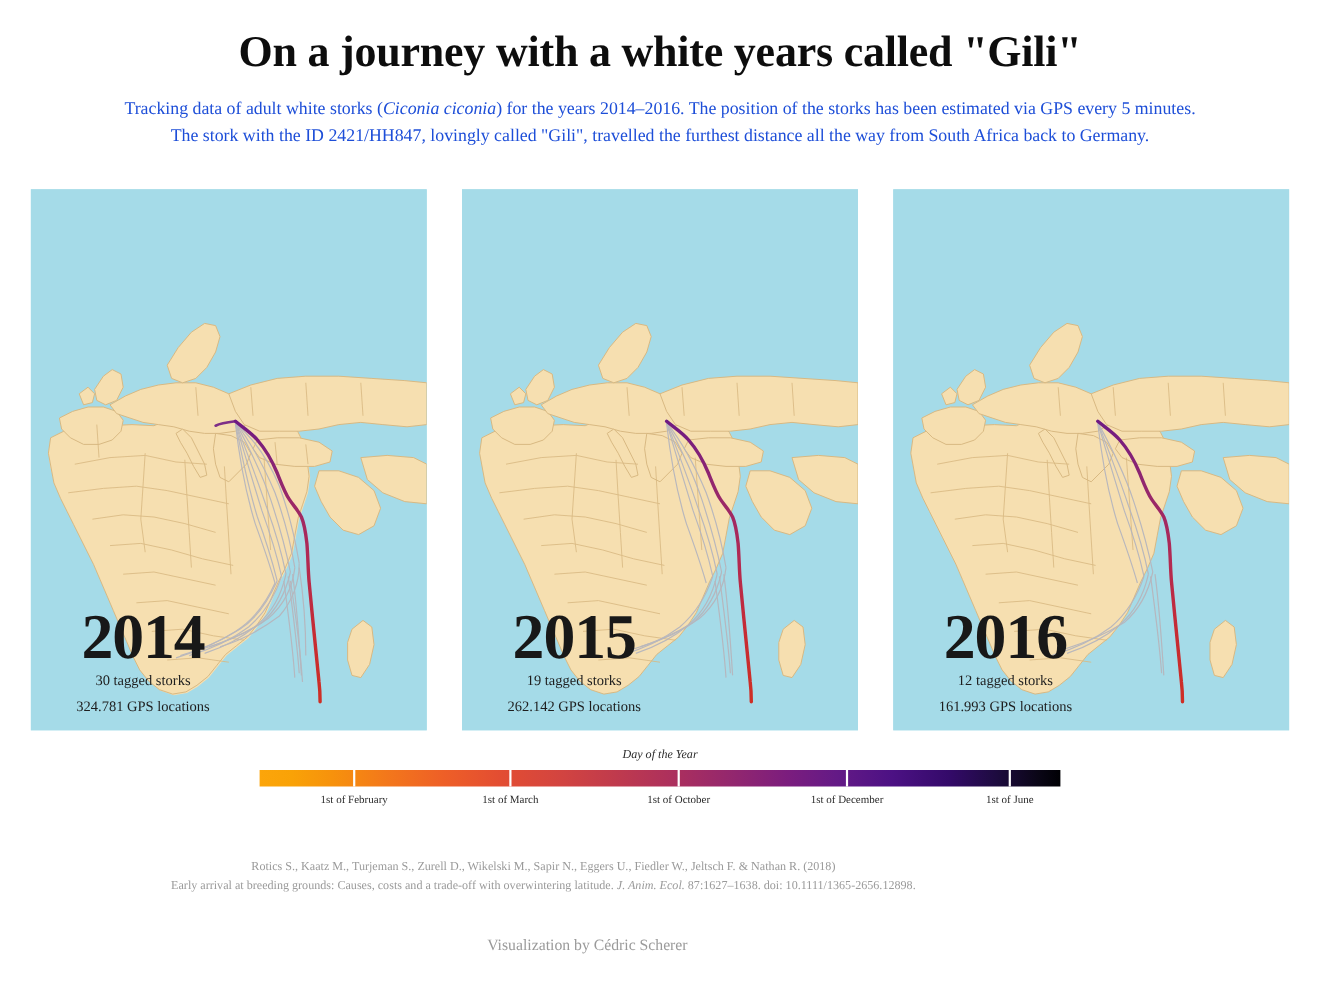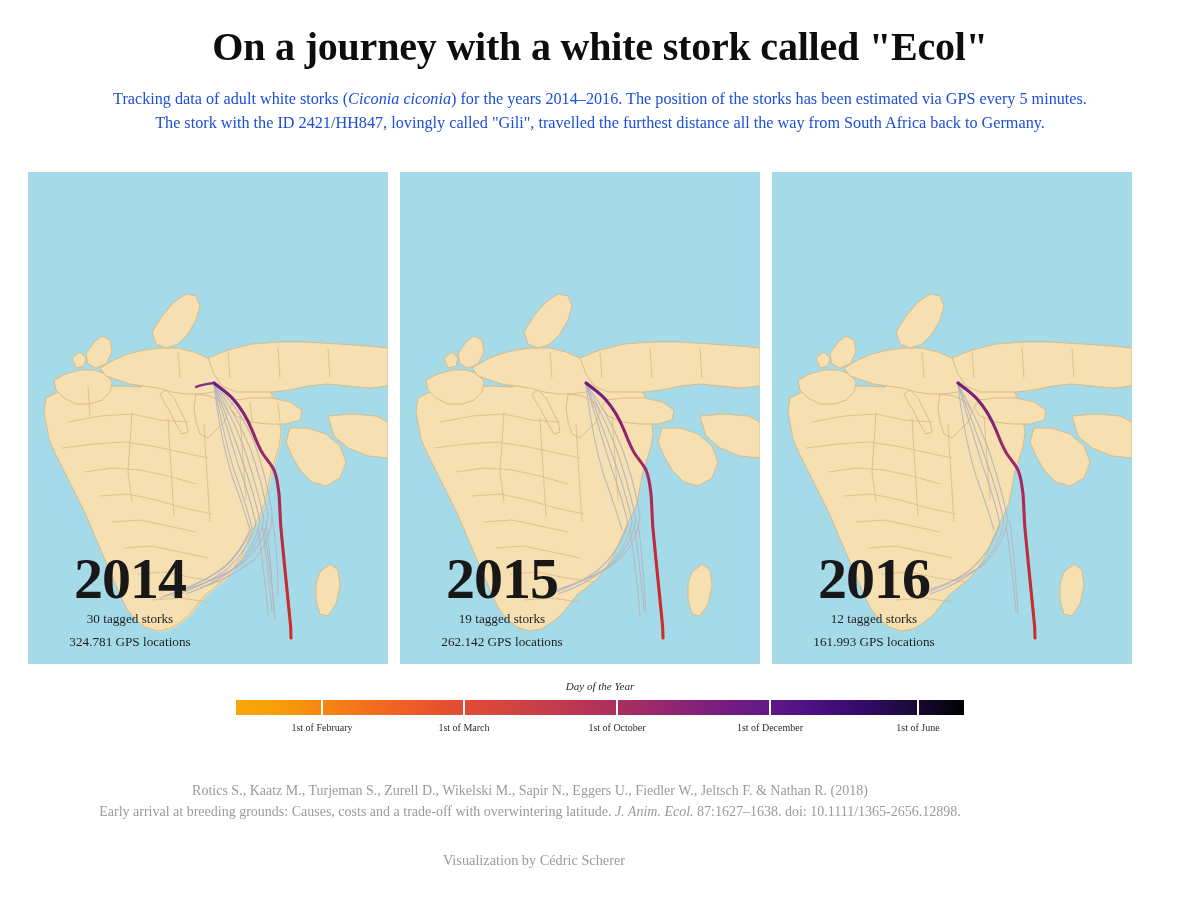--- a/index.html
+++ b/index.html
@@ -42,20 +42,21 @@
   #subtitle .sci { font-style: italic; }
 
   
   #panels {
     position: absolute;
     top: 172px;
     left: 28px;
     width: 1144px;
     height: 492px;
     display: flex;
+    justify-content: space-between;
     gap: 12px;
   }
   .panel {
     position: relative;
     width: 360px;
     height: 492px;
     overflow: hidden;
     background: #a5dbe8;
   }
   .panel svg { display: block; }
@@ -147,40 +148,39 @@
   }
 
   
   #caption {
     position: absolute;
     top: 780px;
     left: 0;
     width: 988px;
     text-align: center;
     color: #9a9a9a;
-    font-size: 14px;
+    font-size: 11px;
     line-height: 1.5;
-    padding-left: 36px;
   }
   #caption .ital { font-style: italic; }
   #credit {
     position: absolute;
     top: 852px;
     left: 0;
     width: 1068px;
     text-align: center;
     color: #9a9a9a;
     font-size: 14.3px;
   }
 </style>
 </head>
 <body>
 
 <div id="header">
-  <h1 id="page-title">On a journey with a white stork called "Ecol"</h1>
+  <h1 id="page-title">On a journey with a white years called "Gili"</h1>
   <div id="subtitle">
     <span>Tracking data of adult white storks (</span><span class="sci">Ciconia ciconia</span><span>) for the years 2014–2016. The position of the storks has been estimated via GPS every 5 minutes.</span>
     <div>The stork with the ID 2421/HH847, lovingly called "Gili", travelled the furthest distance all the way from South Africa back to Germany.</div>
   </div>
 </div>
 
 <div id="panels">
 
   <div class="panel">
     <svg width="360" height="492" viewBox="0 0 360 492">

